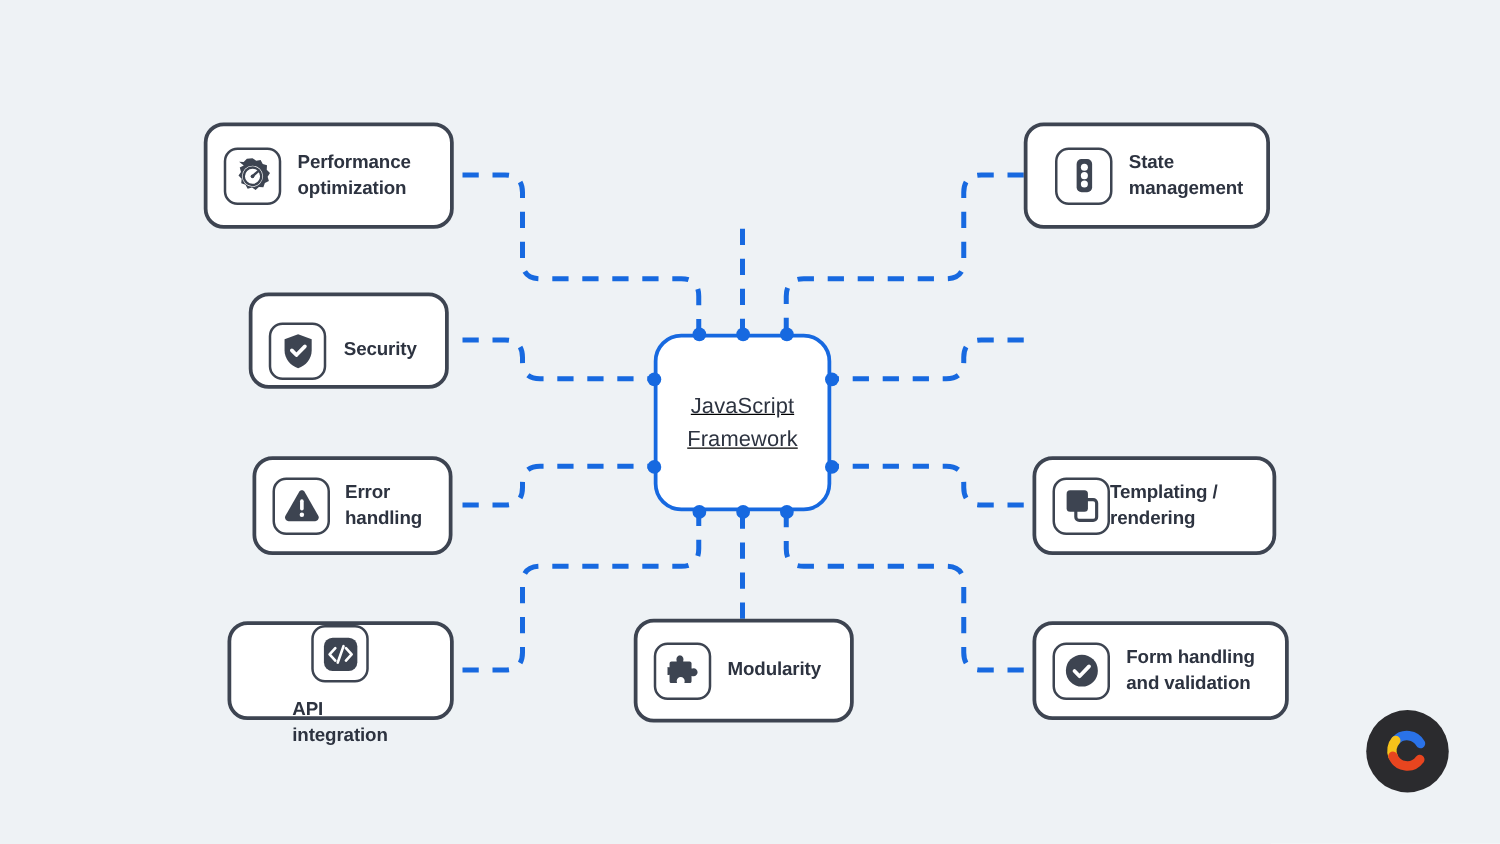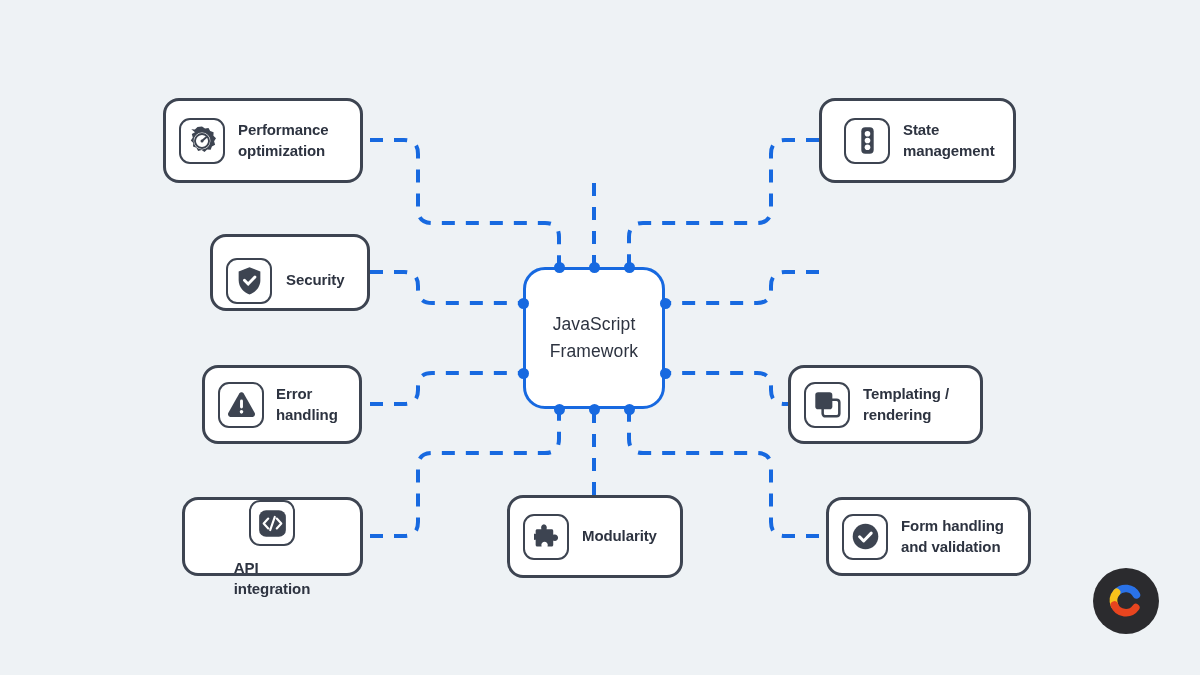--- a/index.html
+++ b/index.html
@@ -23,20 +23,21 @@
   .hub {
     position: absolute;
     left: 523px; top: 267px;
     width: 142px; height: 142px;
     background: #ffffff;
     border: 3.5px solid #1769e0;
     border-radius: 22px;
     display: flex; flex-direction: column;
     align-items: center; justify-content: center;
     z-index: 3;
+    text-decoration: underline;
   }
   .hub-line {
     font-size: 17.5px;
     font-weight: 400;
     color: #2d3340;
     line-height: 27px;
     letter-spacing: 0.1px;
     white-space: nowrap;
   }
   .hub-dot {
@@ -68,28 +69,28 @@
     font-size: 15px;
     font-weight: bold;
     color: #2d3340;
     line-height: 20.5px;
     letter-spacing: -0.1px;
     white-space: pre-line;
   }
 
   
   .c-perf   { left: 163px; top: 98px;  width: 200px; height: 85px; padding: 0 14px 0 13px; gap: 13px; }
-  .c-sec    { left: 210px; top: 234px; width: 160px; height: 77px; padding: 16px 14px 0 13px; gap: 14px; }
+  .c-sec    { left: 199px; top: 234px; width: 160px; height: 77px; padding: 16px 14px 0 13px; gap: 14px; }
   .c-err    { left: 202px; top: 365px; width: 160px; height: 79px; padding: 0 14px 0 13px; gap: 12px; }
   .c-api    { left: 182px; top: 497px; width: 181px; height: 79px; padding: 0 14px 0 13px; gap: 12px; flex-direction: column; }
   .c-rout   { left: 517px; top: 98px;  width: 155px; height: 85px; padding: 0 14px 0 13px; gap: 13px; }
   .c-mod    { left: 507px; top: 495px; width: 176px; height: 83px; padding: 0 14px 0 13px; gap: 13px; }
   .c-state  { left: 819px; top: 98px;  width: 197px; height: 85px; padding: 0 14px 0 22px; gap: 13px; }
   .c-auth   { left: 826px; top: 234px; width: 212px; height: 77px; padding: 0 14px 0 13px; gap: 13px; }
-  .c-tmpl   { left: 788px; top: 365px; width: 195px; height: 79px; padding: 0 14px 0 13px; gap: 13px; }
+  .c-tmpl   { left: 826px; top: 365px; width: 195px; height: 79px; padding: 0 14px 0 13px; }
   .c-form   { left: 826px; top: 497px; width: 205px; height: 79px; padding: 0 14px 0 13px; gap: 13px; }
 
   
   .logo {
     position: absolute;
     left: 1093px; top: 568px;
     width: 66px; height: 66px;
     border-radius: 50%;
     background: #2b2b2e;
     z-index: 5;

